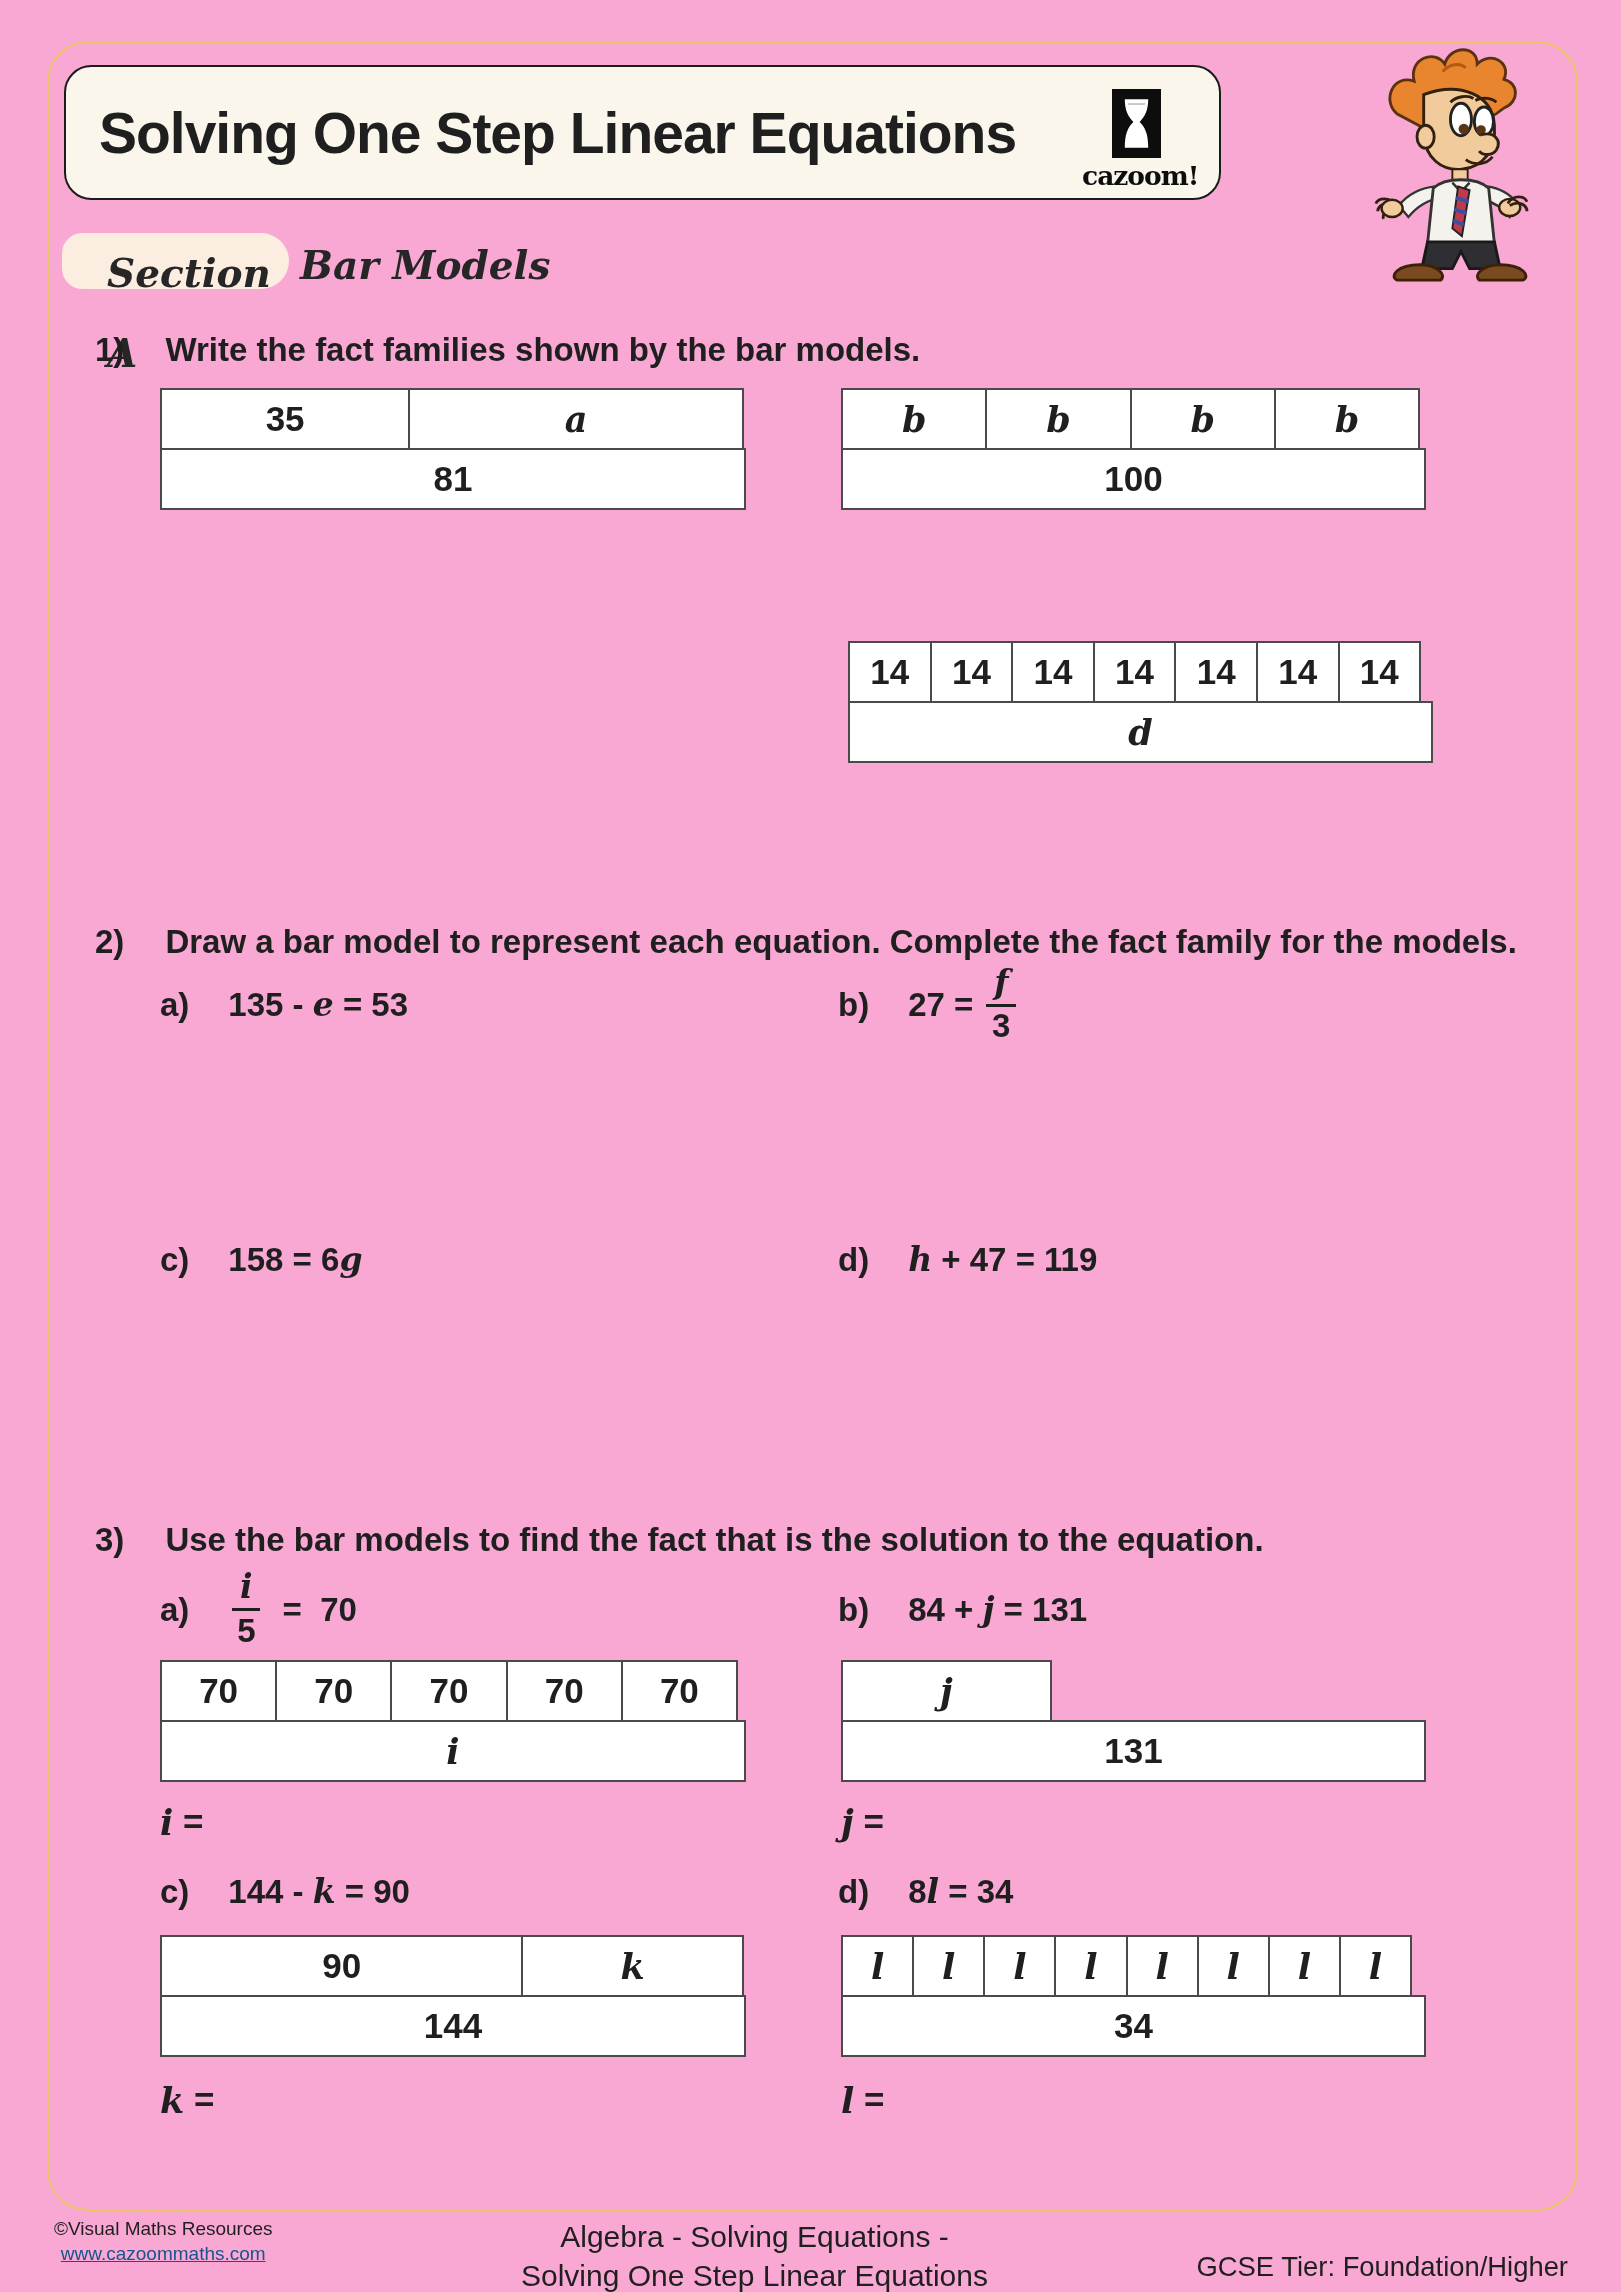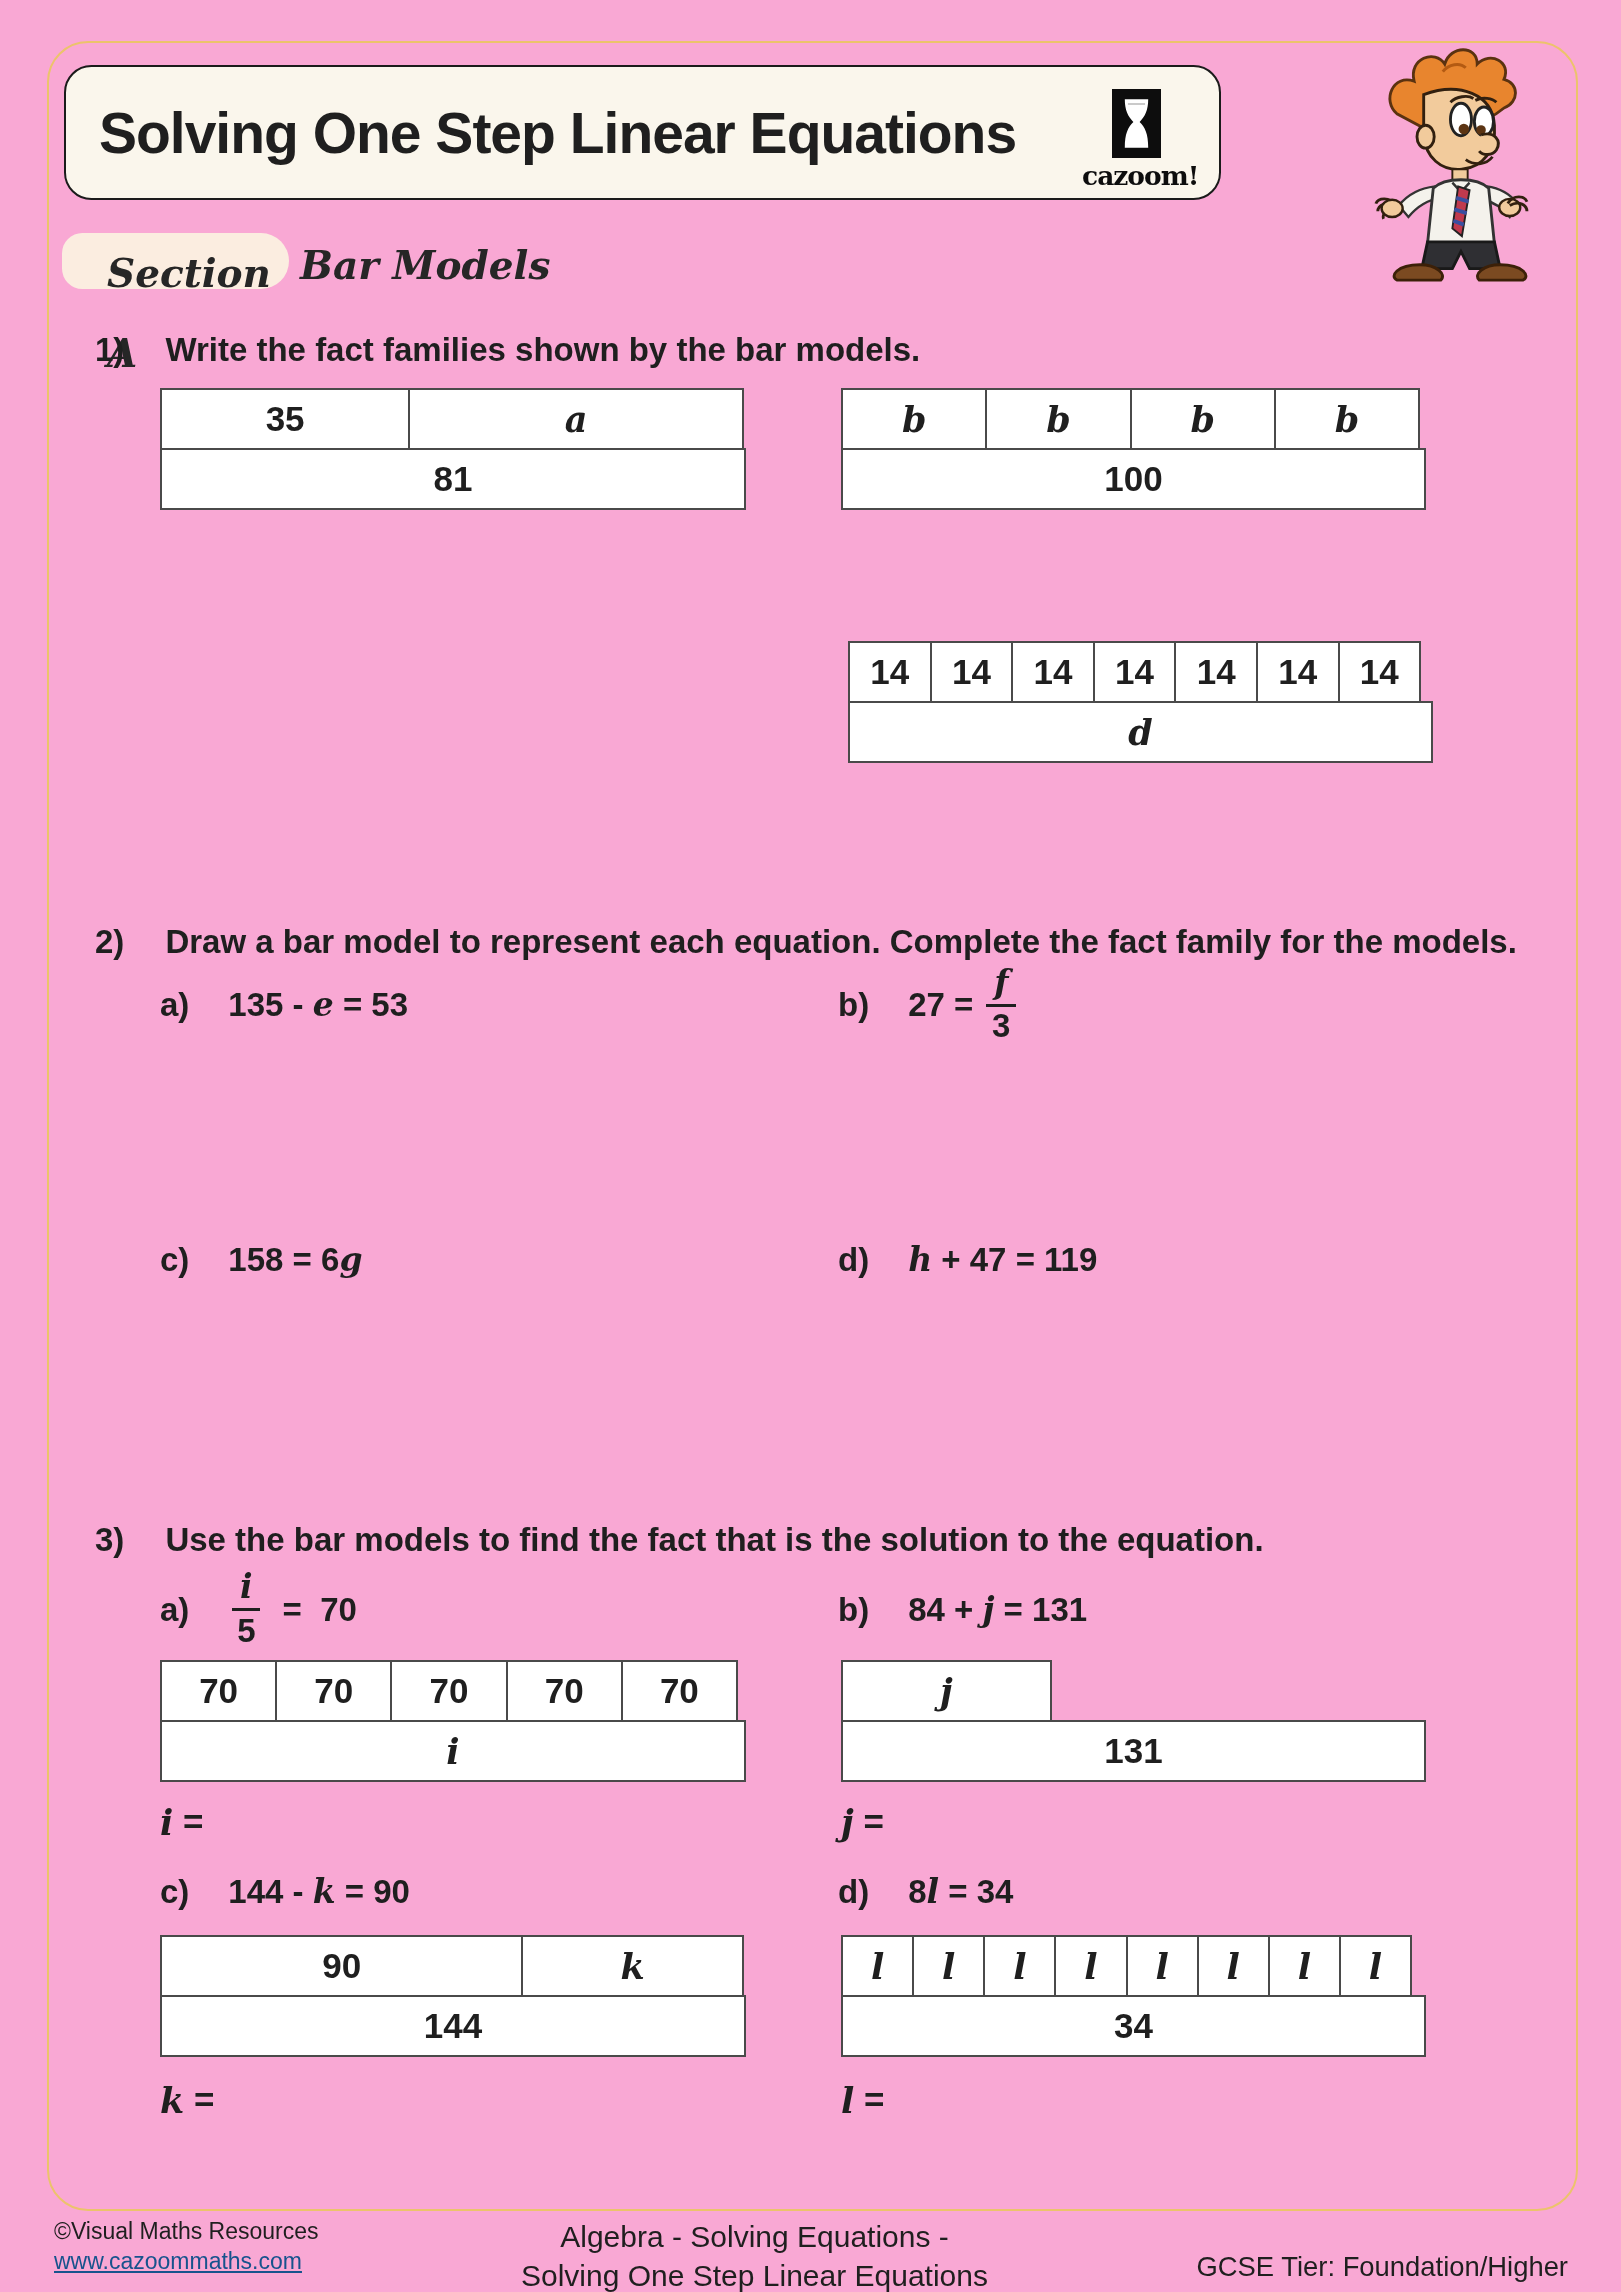--- a/index.html
+++ b/index.html
@@ -40,21 +40,21 @@
   
   .barmodel{position:absolute;}
   .bm-row{display:flex;height:62px;}
   .bm-row + .bm-row{margin-top:-2px;}
   .bm-cell{display:flex;align-items:center;justify-content:center;background:#fff;border:2px solid var(--barline);margin-left:-2px;font-size:35px;font-weight:bold;}
   .bm-cell:first-child{margin-left:0;}
 
   .answer{position:absolute;font-size:35px;font-weight:bold;display:flex;gap:9.8px;}
 
   
-  .footer-left{position:absolute;left:54px;top:2217px;font-size:23px;line-height:1.3;}
+  .footer-left{position:absolute;left:54px;top:2217px;font-size:19px;line-height:1.3;text-align:center;}
   .footer-left a{color:var(--link);text-decoration:underline;cursor:pointer;}
   .footer-center{position:absolute;left:372px;top:2217px;width:765px;text-align:center;font-size:30px;line-height:1.3;}
   .footer-right{position:absolute;left:990px;top:2251px;width:578px;text-align:right;font-size:27.4px;}
 </style>
 </head>
 <body>
 
 <div class="sheet">
   <div class="page-frame"></div>
 

